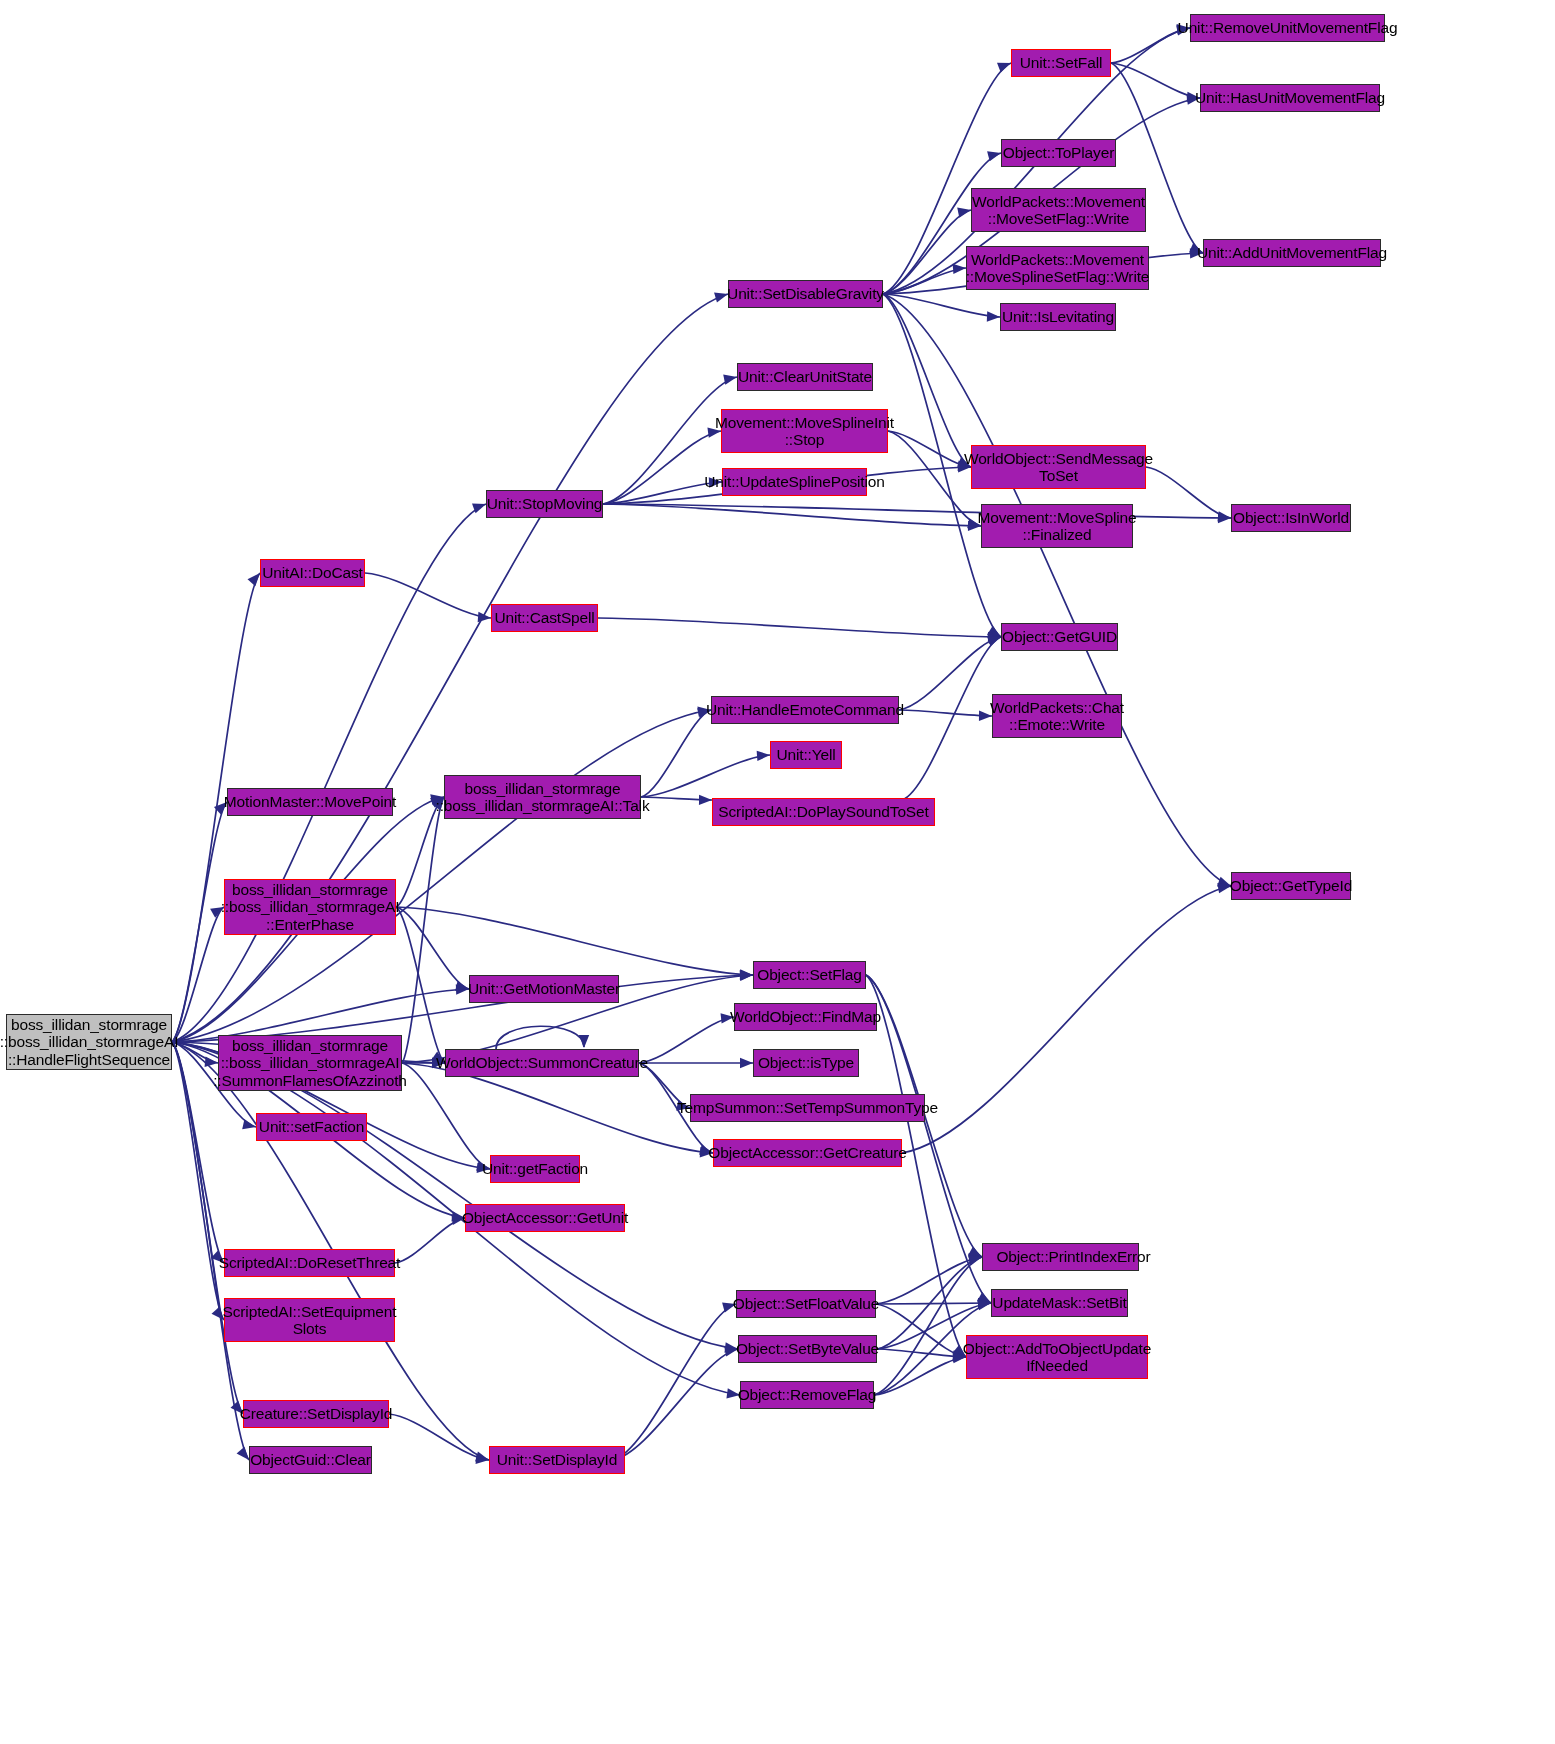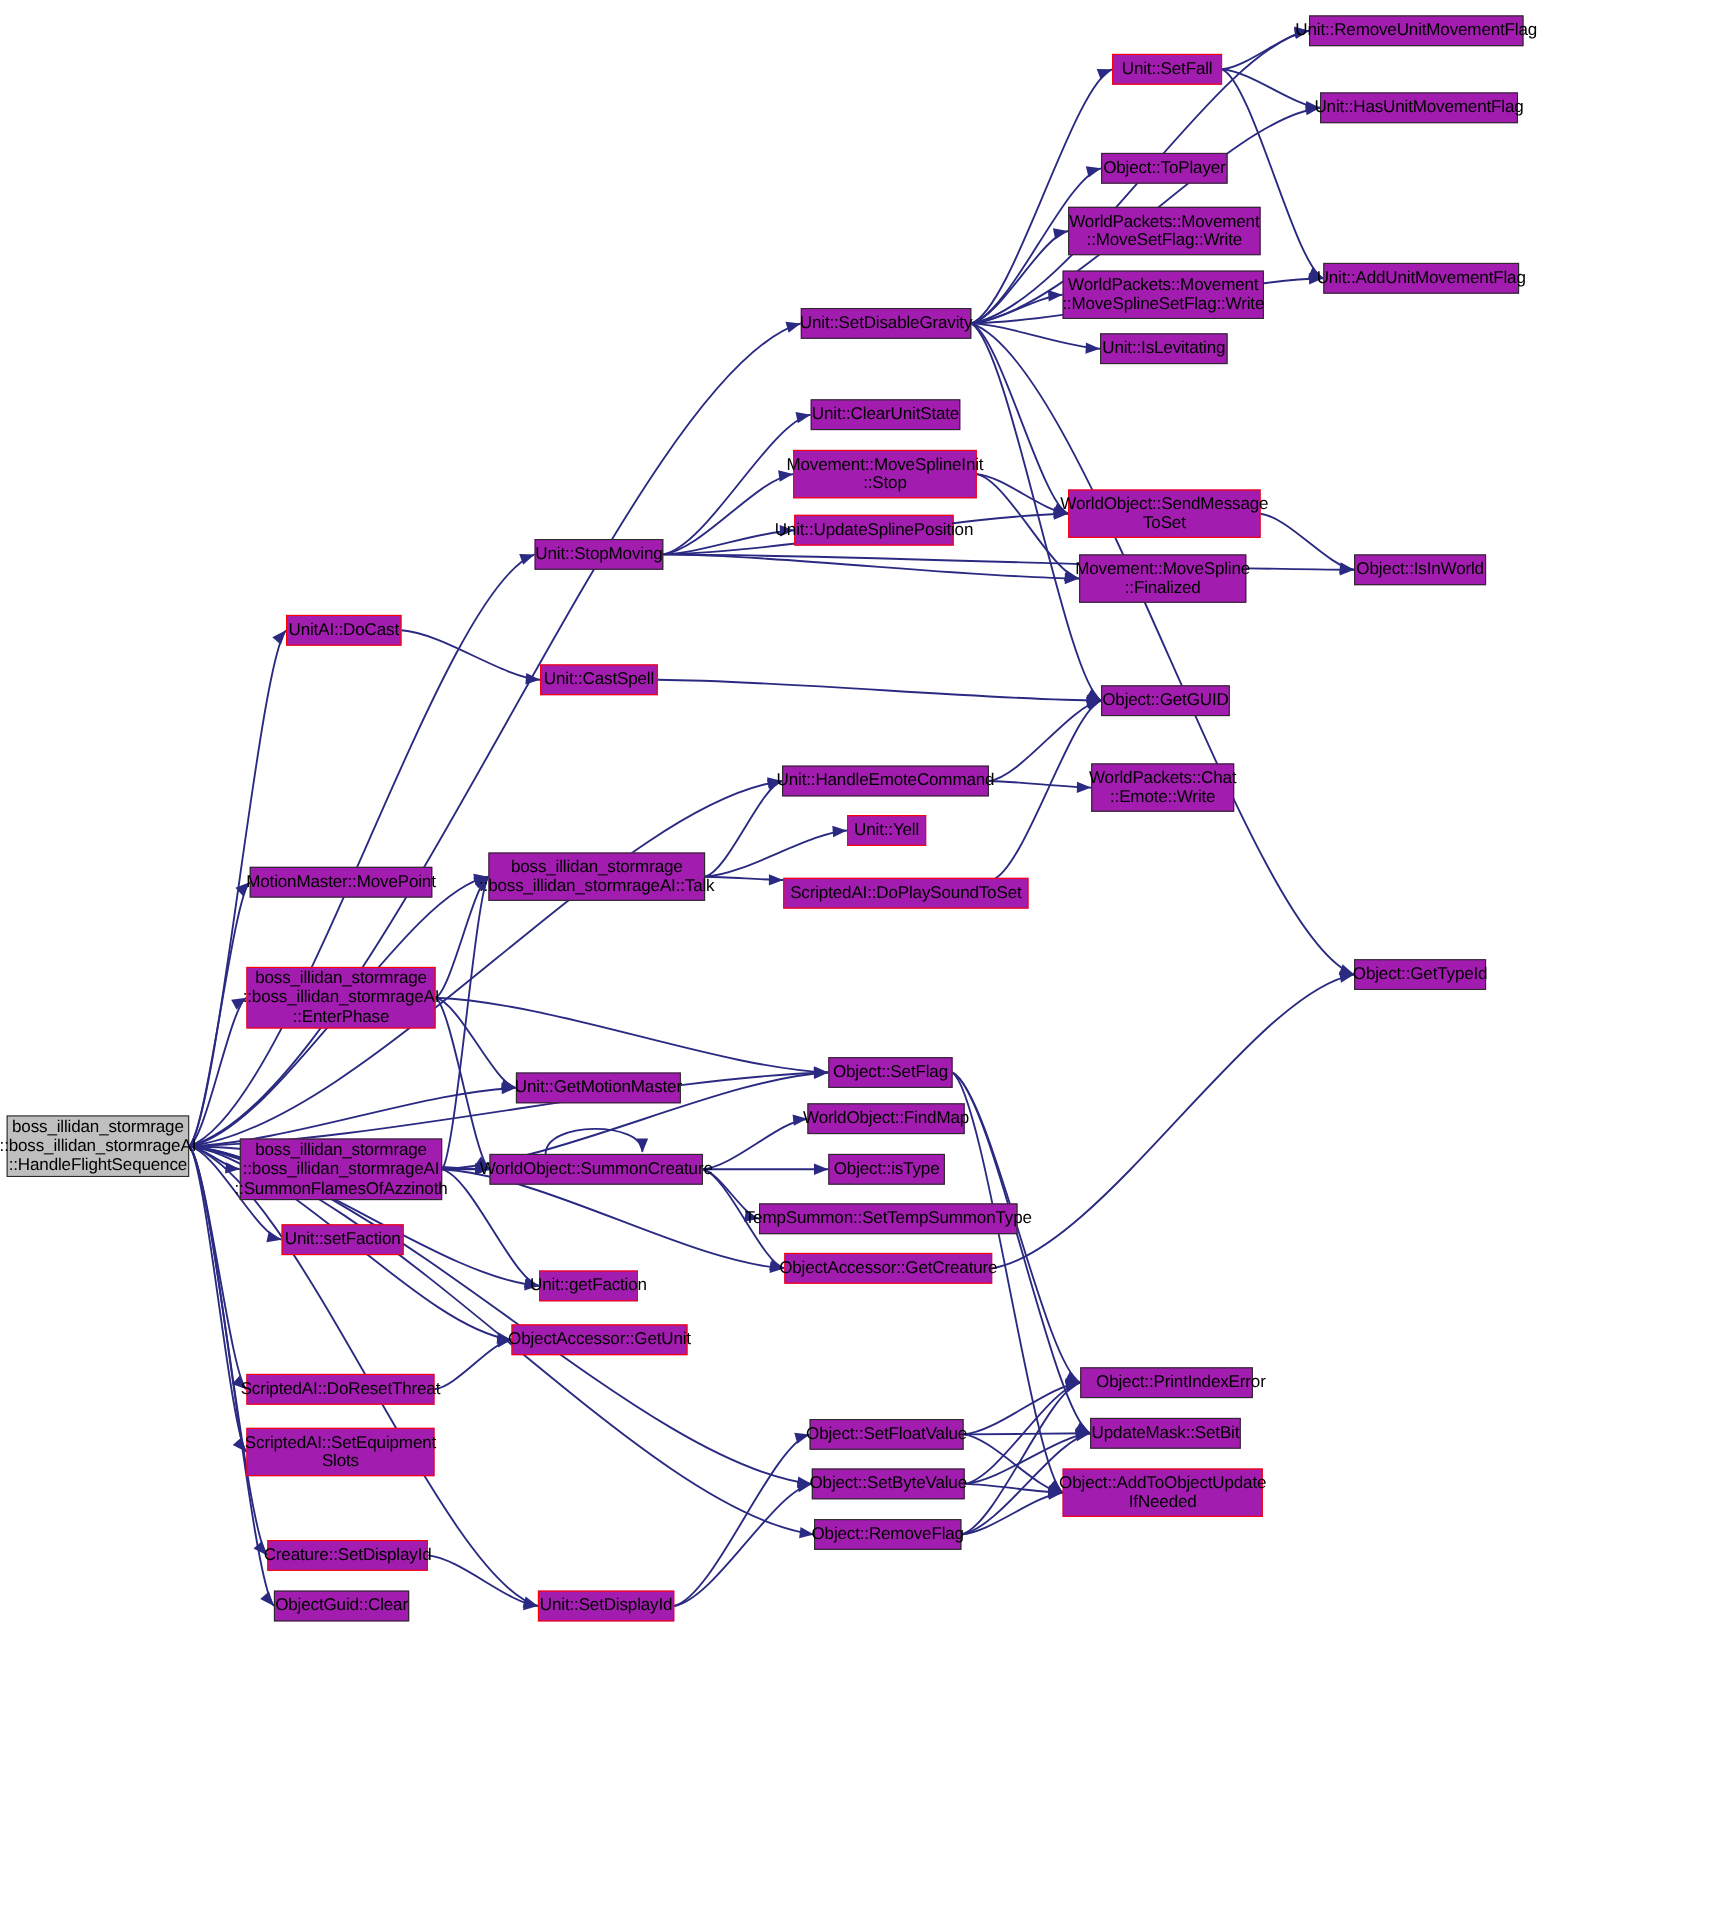--- a/index.html
+++ b/index.html
@@ -285,15 +285,15 @@
       <div class="node-box" style="left: 991px; top: 1289px; width: 137px; height: 28px;"><span>UpdateMask::SetBit</span></div>
       <div class="node-box" style="left: 736px; top: 1290px; width: 140px; height: 28px;"><span>Object::SetFloatValue</span></div>
       <div class="node-box red" style="left: 224px; top: 1298px; width: 171px; height: 44px;"><span>ScriptedAI::SetEquipment
 Slots</span></div>
       <div class="node-box" style="left: 738px; top: 1335px; width: 139px; height: 28px;"><span>Object::SetByteValue</span></div>
       <div class="node-box red" style="left: 966px; top: 1335px; width: 182px; height: 44px;"><span>Object::AddToObjectUpdate
 IfNeeded</span></div>
       <div class="node-box" style="left: 740px; top: 1381px; width: 134px; height: 28px;"><span>Object::RemoveFlag</span></div>
       <div class="node-box red" style="left: 243px; top: 1400px; width: 146px; height: 28px;"><span>Creature::SetDisplayId</span></div>
       <div class="node-box" style="left: 249px; top: 1446px; width: 123px; height: 28px;"><span>ObjectGuid::Clear</span></div>
-      <div class="node-box red" style="left: 489px; top: 1446px; width: 124px; height: 28px;"><span>Unit::SetDisplayId</span></div>
+      <div class="node-box red" style="left: 489px; top: 1446px; width: 136px; height: 28px;"><span>Unit::SetDisplayId</span></div>
     </div>
 </div>
 
 </body></html>

